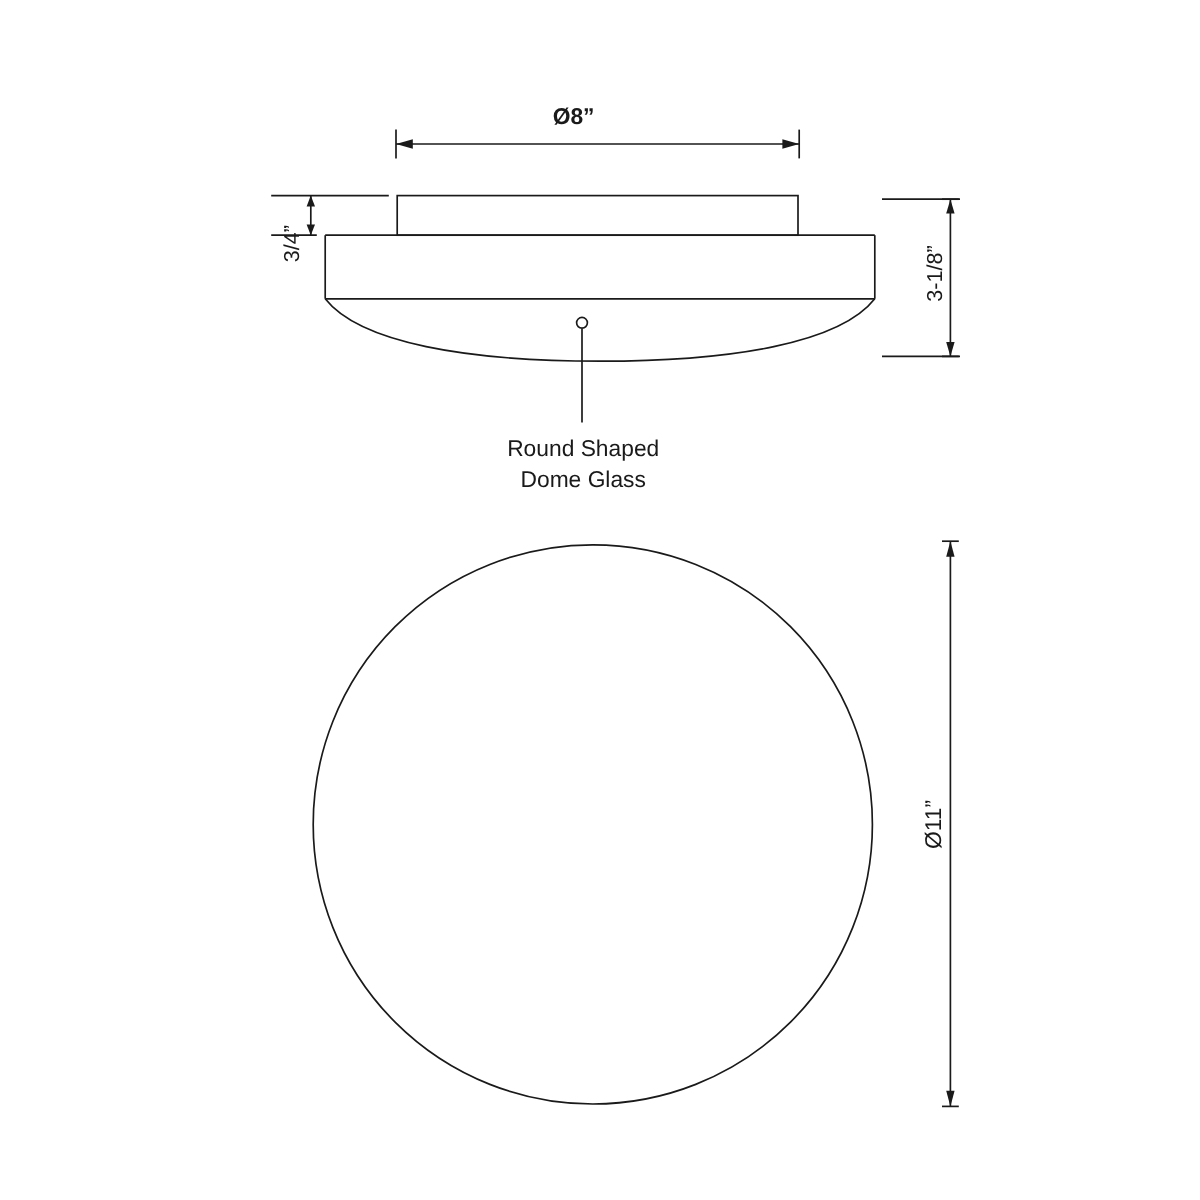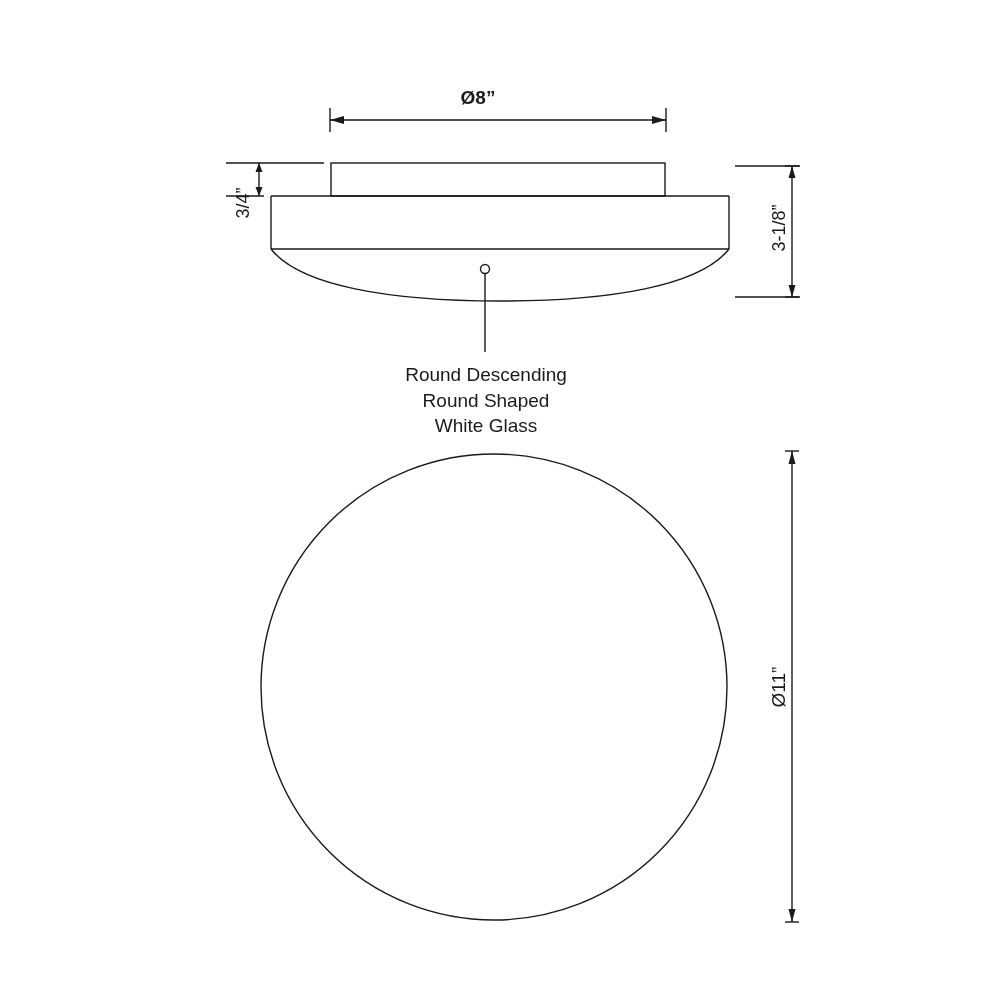--- a/index.html
+++ b/index.html
@@ -133,16 +133,15 @@
 
   </g>
 </svg>
 
 <div class="lbl" id="label-top-dia">Ø8”</div>
 <div class="lbl vert" id="label-thickness">3/4”</div>
 <div class="lbl vert" id="label-height">3-1/8”</div>
 <div class="lbl vert" id="label-bottom-dia">Ø11”</div>
 
 <div class="lbl" id="callout-text">
-  <div>Round Descending</div>
   <div>Round Shaped</div>
-  <div>White Glass</div>
+  <div>Dome Glass</div>
 </div>
 
 </body></html>

